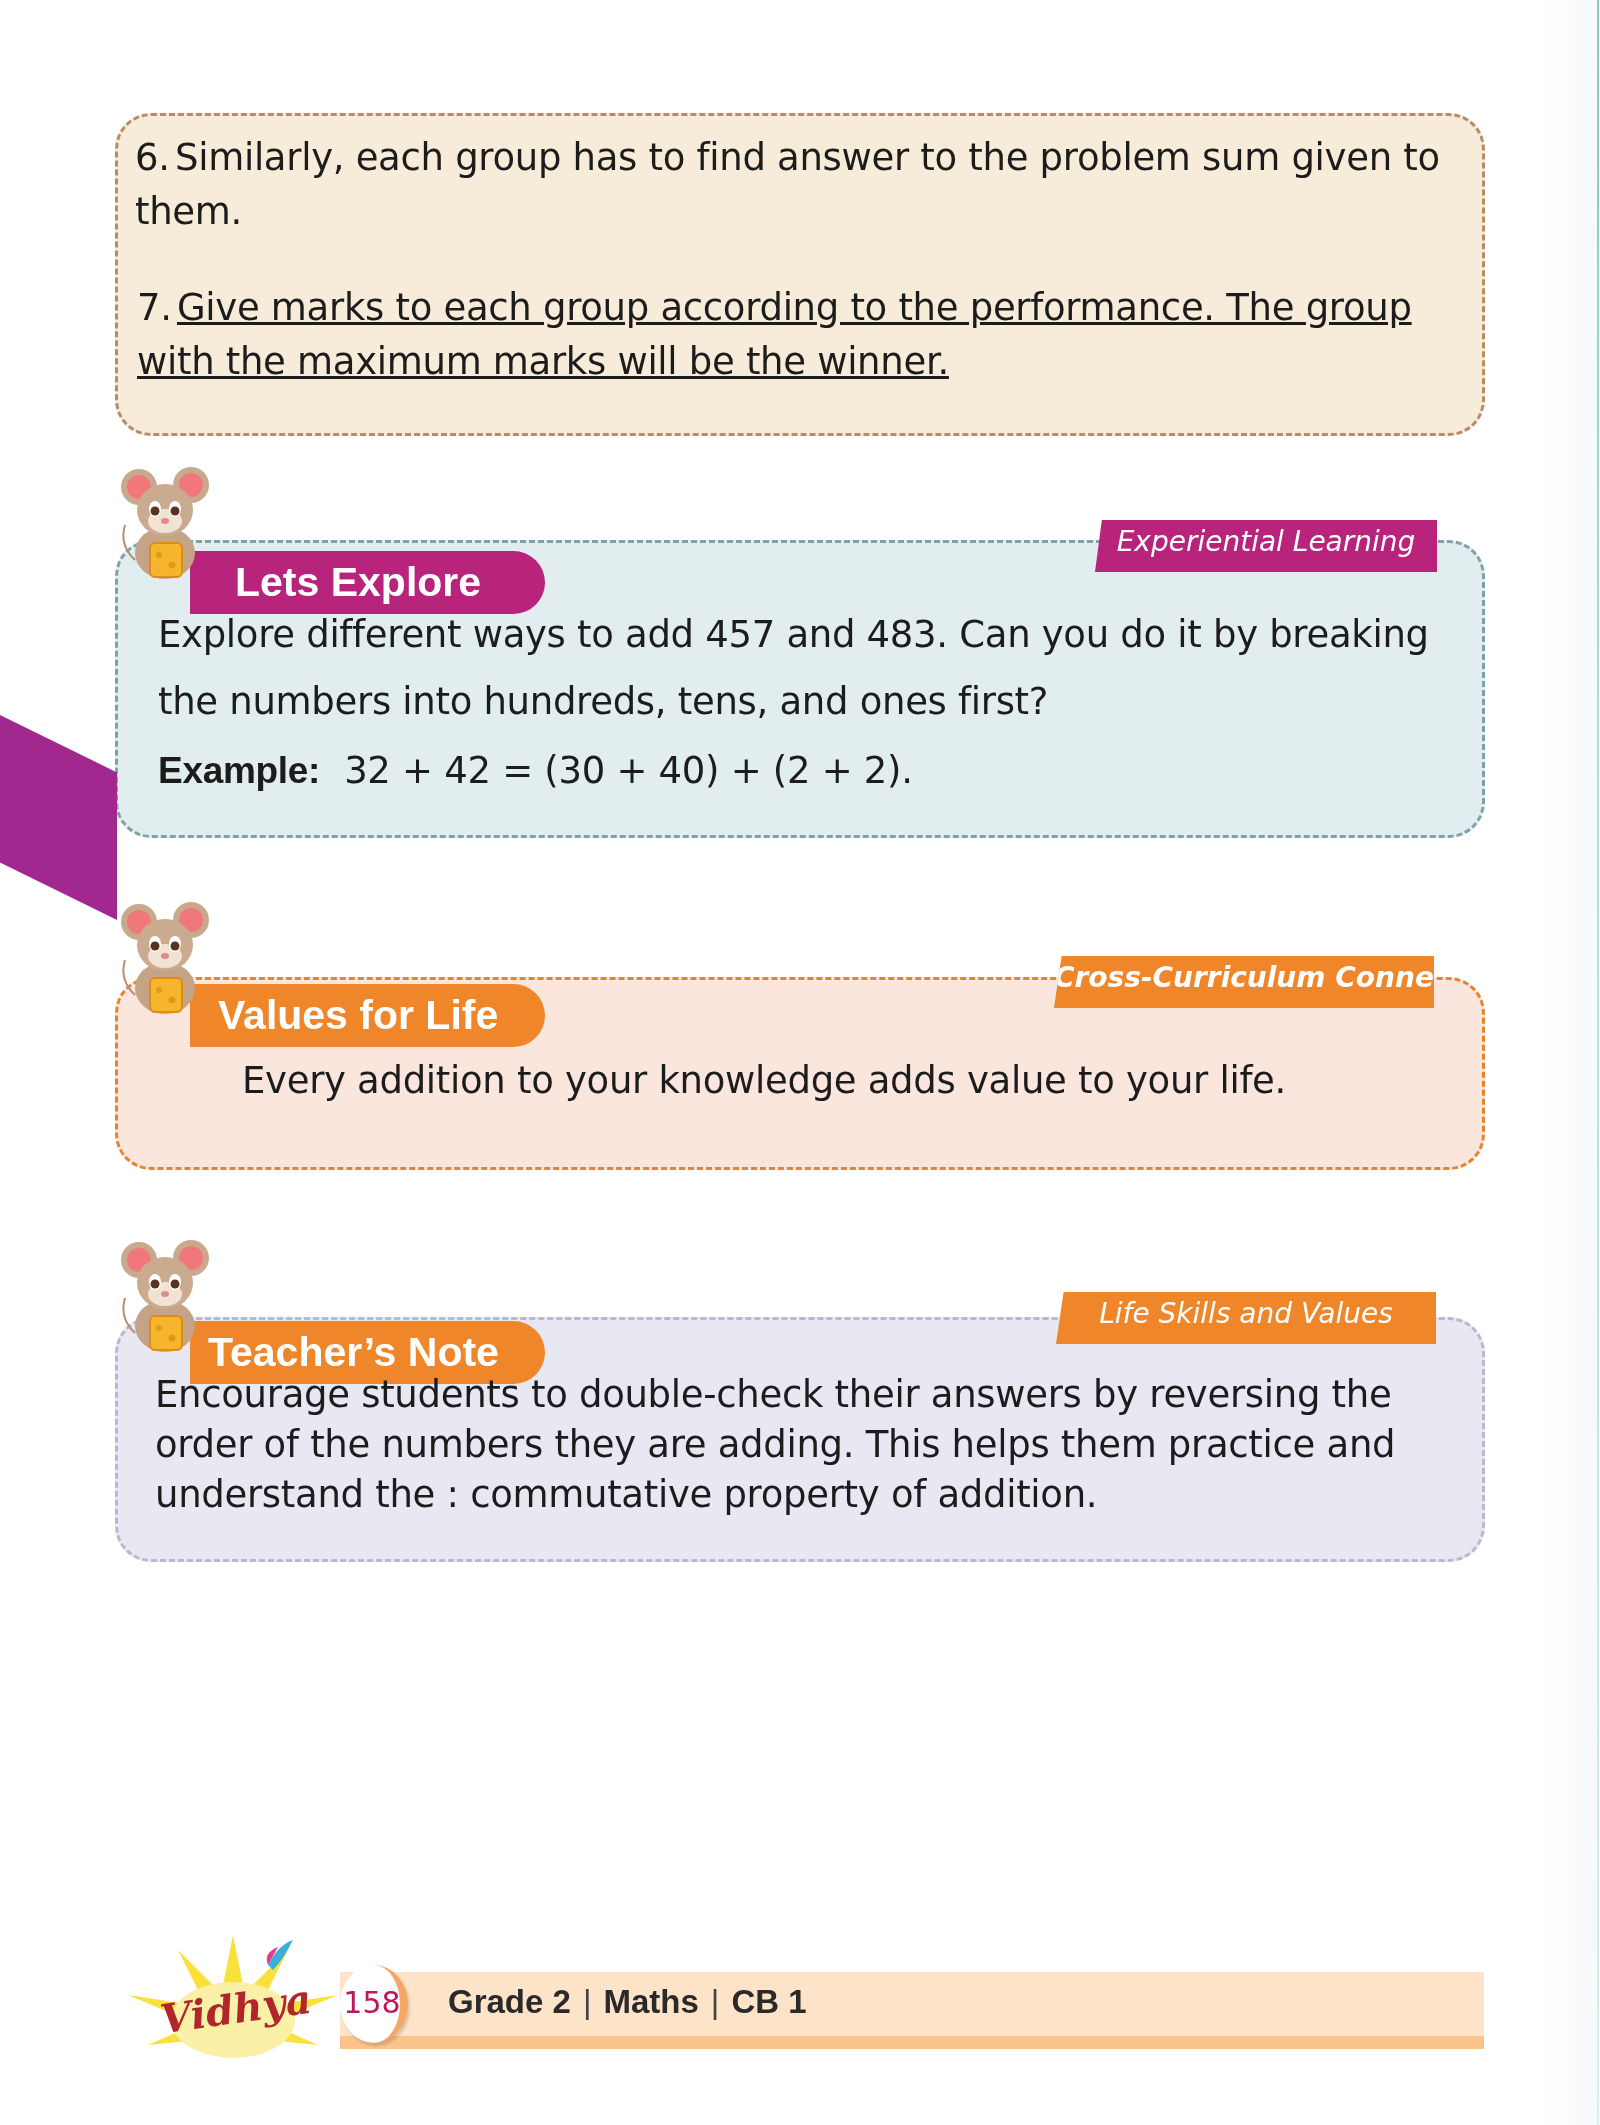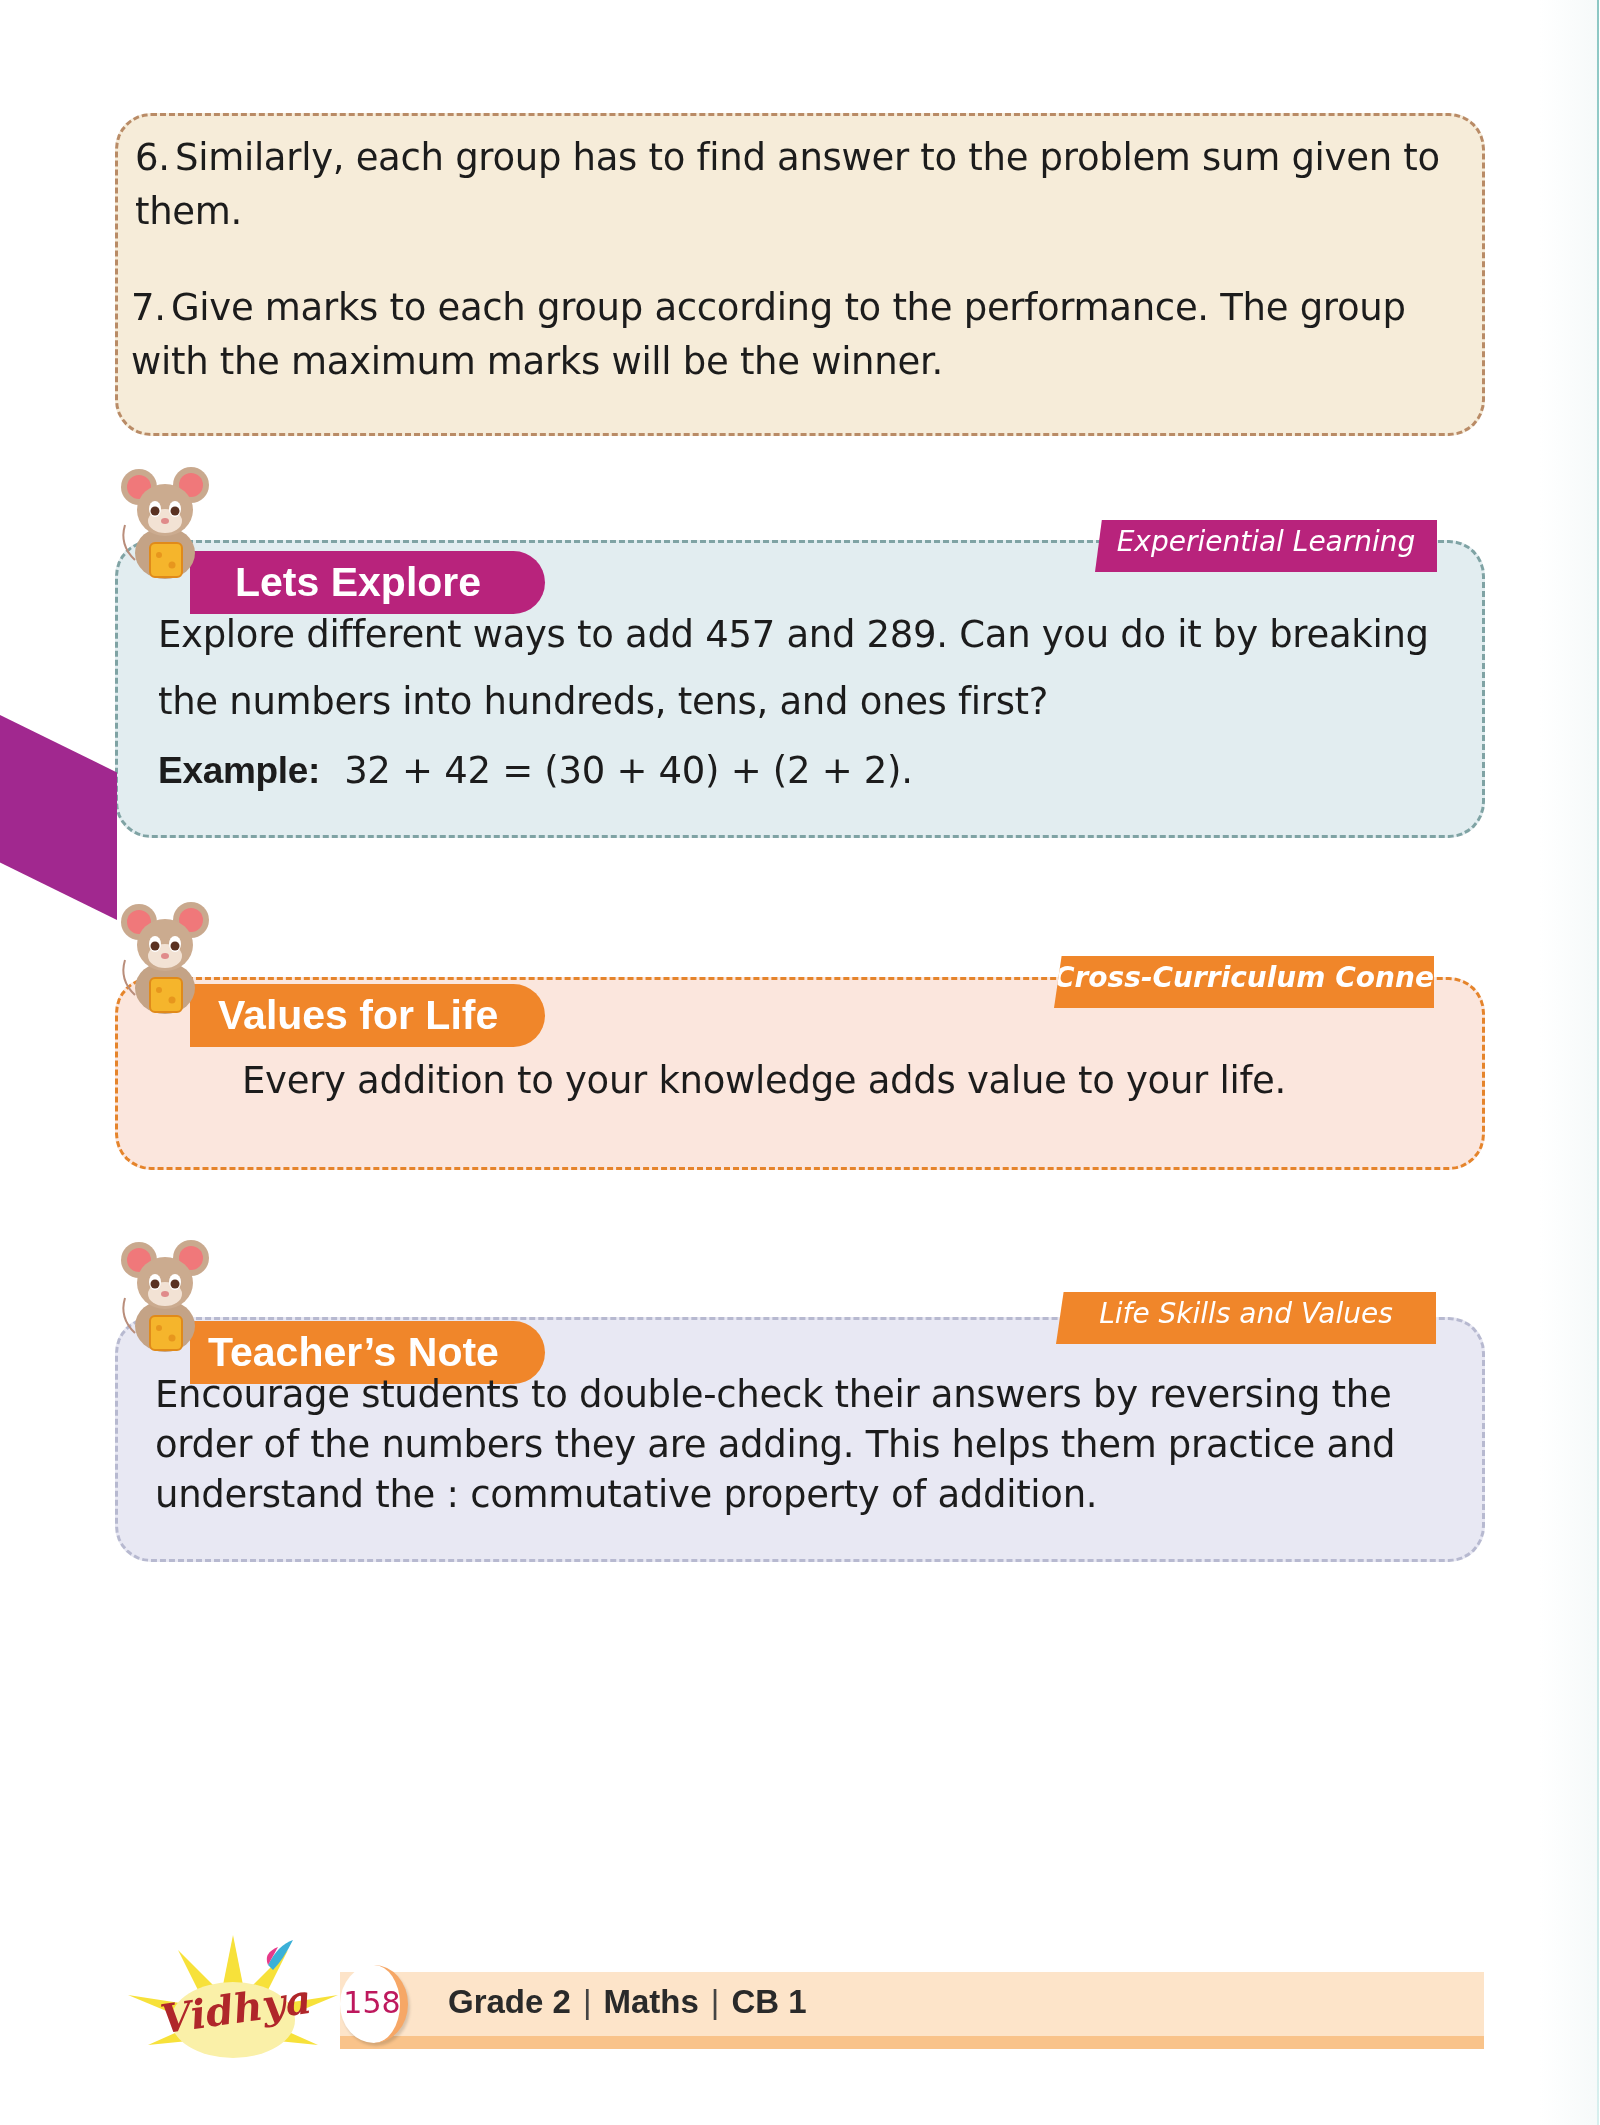--- a/index.html
+++ b/index.html
@@ -14,21 +14,21 @@
 
   .box { position:absolute; box-sizing:border-box; border-radius:36px; }
   .box-steps   { left:115px; top:113px; width:1370px; height:323px; background:#f6ecd9; border:3px dashed #b98b66; }
   .box-explore { left:115px; top:540px; width:1370px; height:298px; background:#e2edf0; border:3px dashed #7fa3a4; }
   .box-values  { left:115px; top:977px; width:1370px; height:193px; background:#fbe6dd; border:3px dashed #e5842b; }
   .box-teacher { left:115px; top:1317px; width:1370px; height:245px; background:#e8e8f3; border:3px dashed #b7b9d0; }
 
   .step { position:absolute; font-size:37px; line-height:54px; letter-spacing:-0.3px; }
   .step .num { display:inline-block; width:40px; }
   .step-1 { left:135px; top:131px; width:1330px; }
-  .step-2 { left:131px; top:281px; width:1330px; }
+  .step-2 { left:137px; top:281px; width:1330px;text-decoration:underline; }
 
   .pill { position:absolute; height:63px; border-radius:0 32px 32px 0;
           color:#ffffff; font-family:"Liberation Sans", sans-serif; font-weight:bold;
           font-size:41px; line-height:63px; box-sizing:border-box; white-space:nowrap;margin-top:36px; }
   .pill-explore { left:190px; top:515px; width:355px; background:#b8237c; padding-left:45px; }
   .pill-values  { left:190px; top:948px; width:355px; background:#f0862a; padding-left:28px; }
   .pill-teacher { left:190px; top:1285px; width:355px; background:#f0862a; padding-left:18px; }
 
   .tag { position:absolute; height:52px; color:#ffffff; font-family:"DejaVu Sans", sans-serif;
          font-style:italic; font-size:28px; line-height:44px; text-align:center; white-space:nowrap;
@@ -94,21 +94,21 @@
   <ellipse cx="48" cy="56" rx="17" ry="12" fill="#f2e2d4"></ellipse>
   <ellipse cx="38" cy="44" rx="6" ry="8" fill="#ffffff"></ellipse>
     <ellipse cx="58" cy="44" rx="6" ry="8" fill="#ffffff"></ellipse>
   <circle cx="38" cy="46" r="4.5" fill="#5a3222"></circle>
     <circle cx="58" cy="46" r="4.5" fill="#5a3222"></circle>
   <ellipse cx="48" cy="56" rx="4" ry="3" fill="#e08a8a"></ellipse>
   <rect x="33" y="78" width="32" height="34" rx="5" fill="#f5b52c" stroke="#e08a1a" stroke-width="2"></rect>
   <circle cx="42" cy="90" r="3" fill="#e7961d"></circle>
     <circle cx="55" cy="100" r="3.5" fill="#e7961d"></circle>
 </svg>
-<div class="body-text explore-line-1">Explore different ways to add 457 and 289. Can you do it by breaking</div>
+<div class="body-text explore-line-1">Explore different ways to add 457 and 483. Can you do it by breaking</div>
 <div class="body-text explore-line-2">the numbers into hundreds, tens, and ones first?</div>
 <div class="body-text explore-example">
   <b>Example:</b><span>32 + 42 = (30 + 40) + (2 + 2).</span>
 </div>
 
 <div class="abs purple-flag"></div>
 
 <div class="box box-values"></div>
 <div class="pill pill-values">Values for Life</div>
 <div class="tag tag-values">Cross-Curriculum Connect</div>

